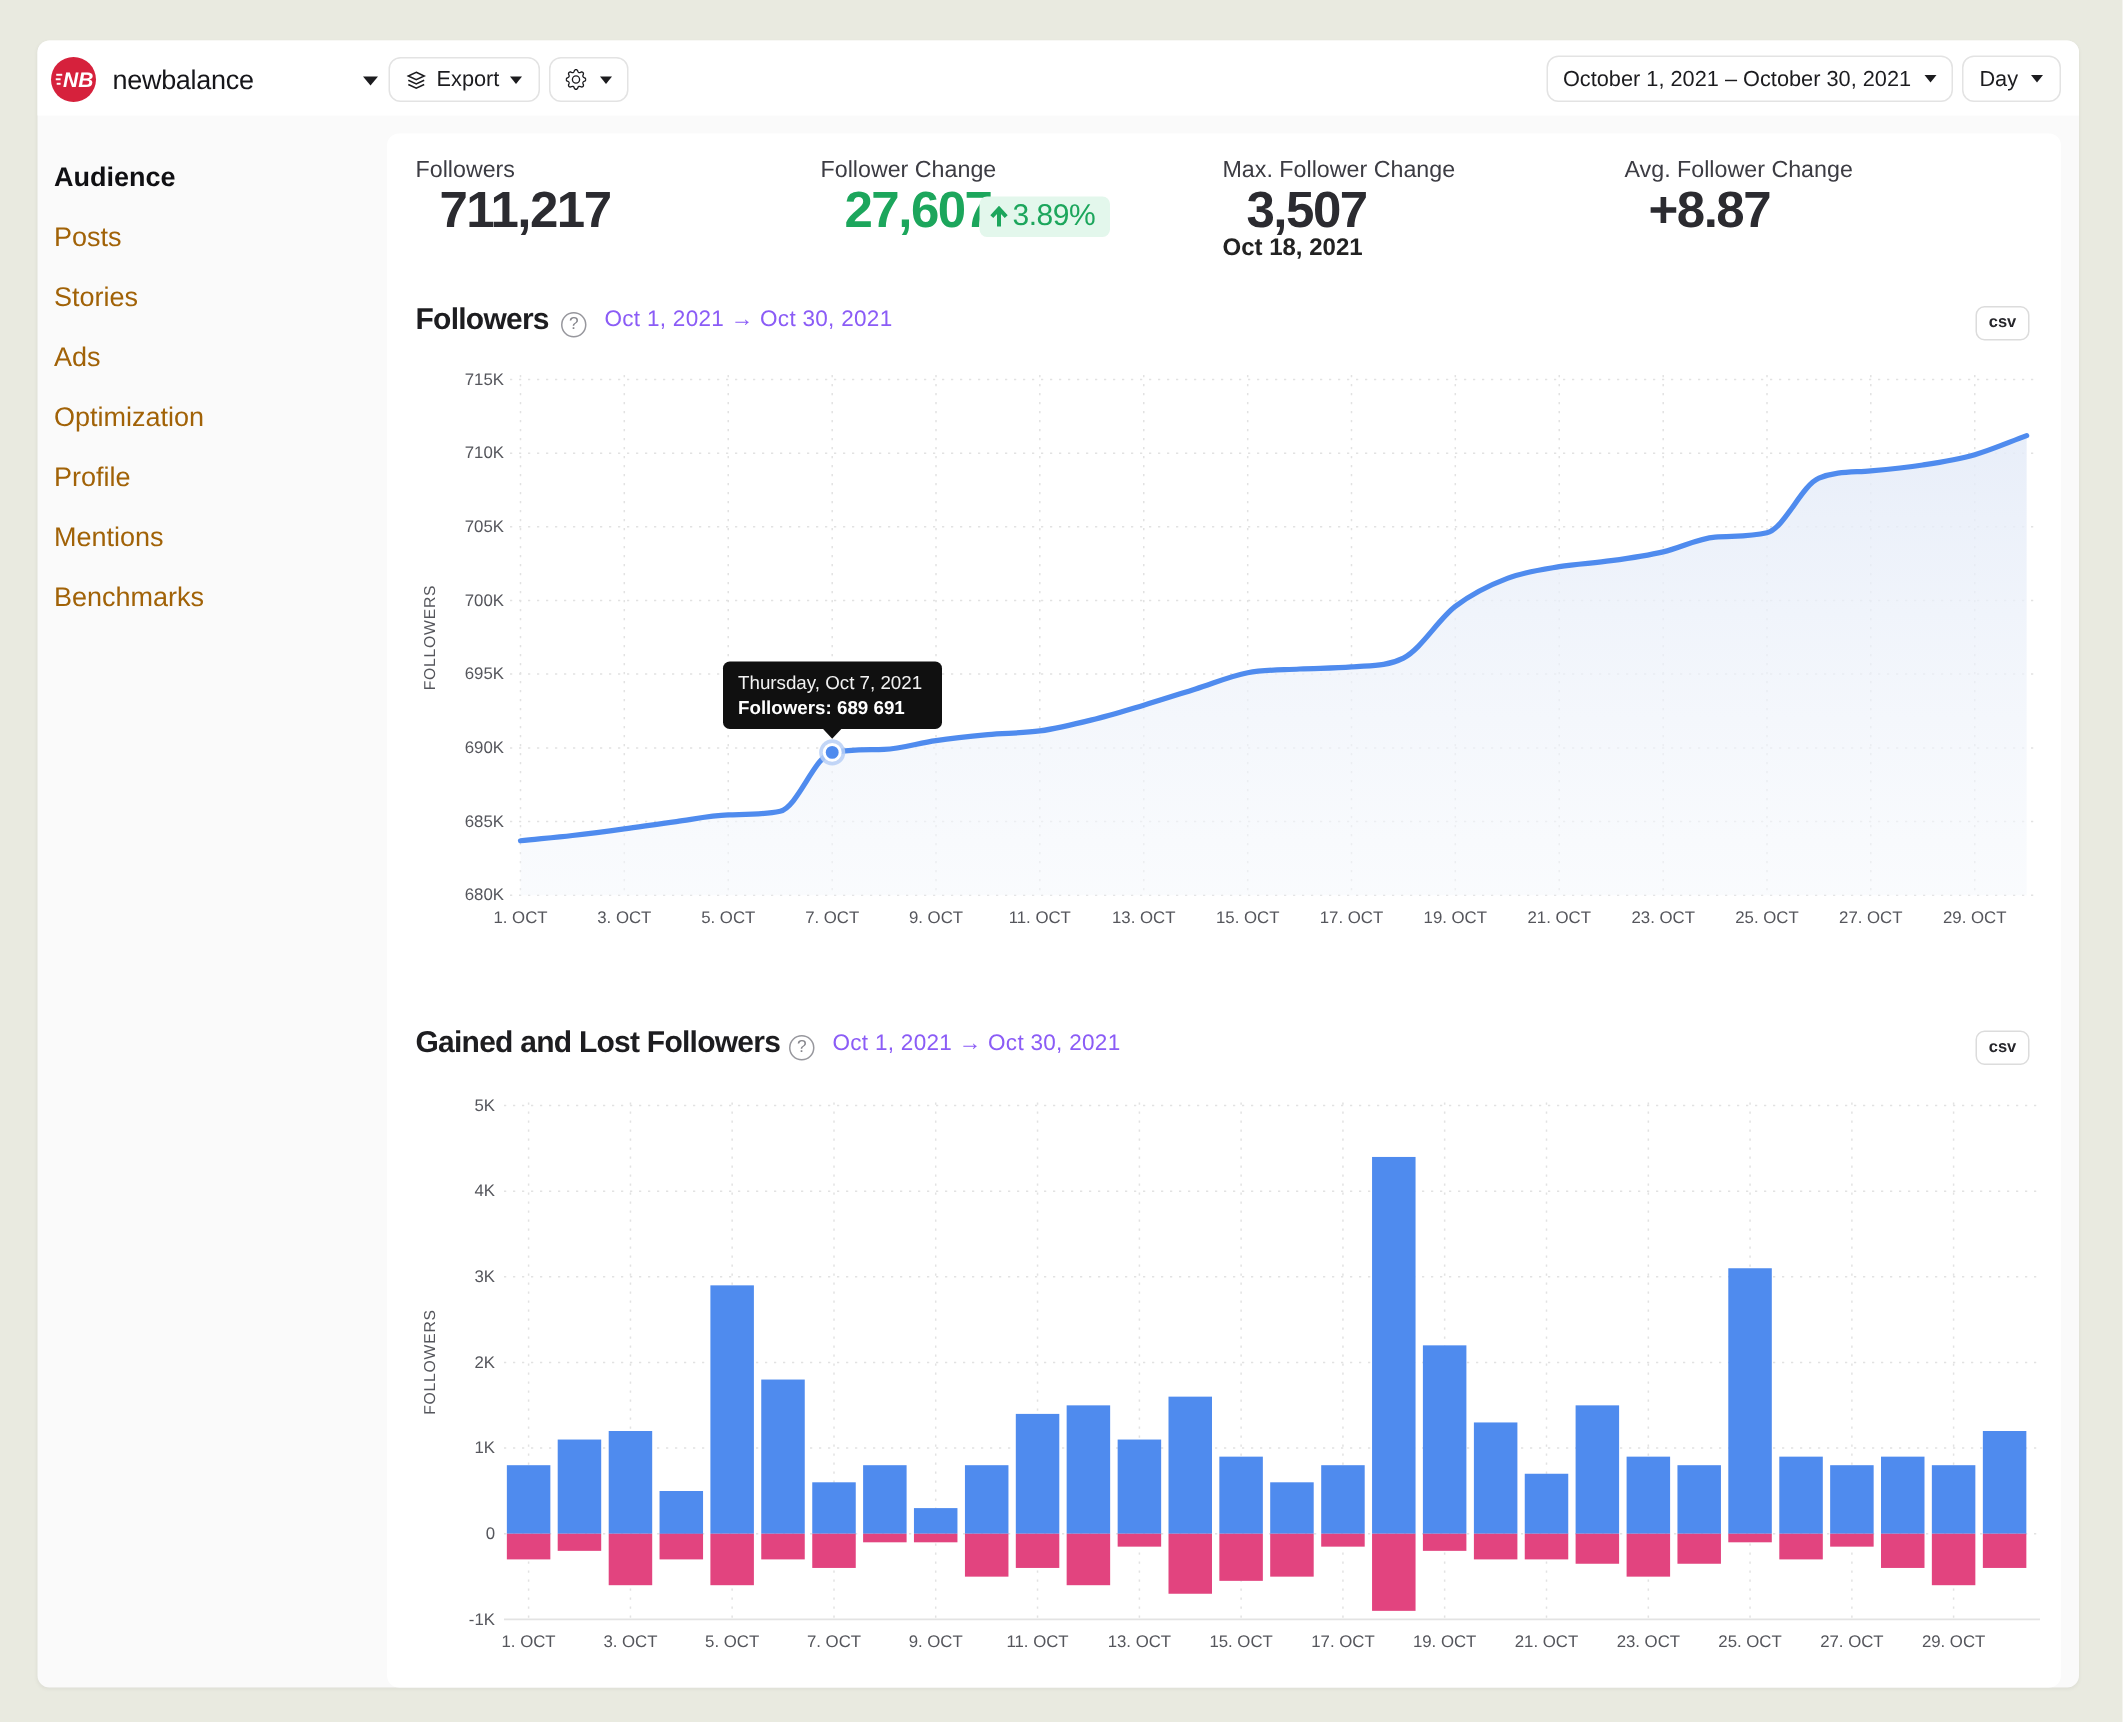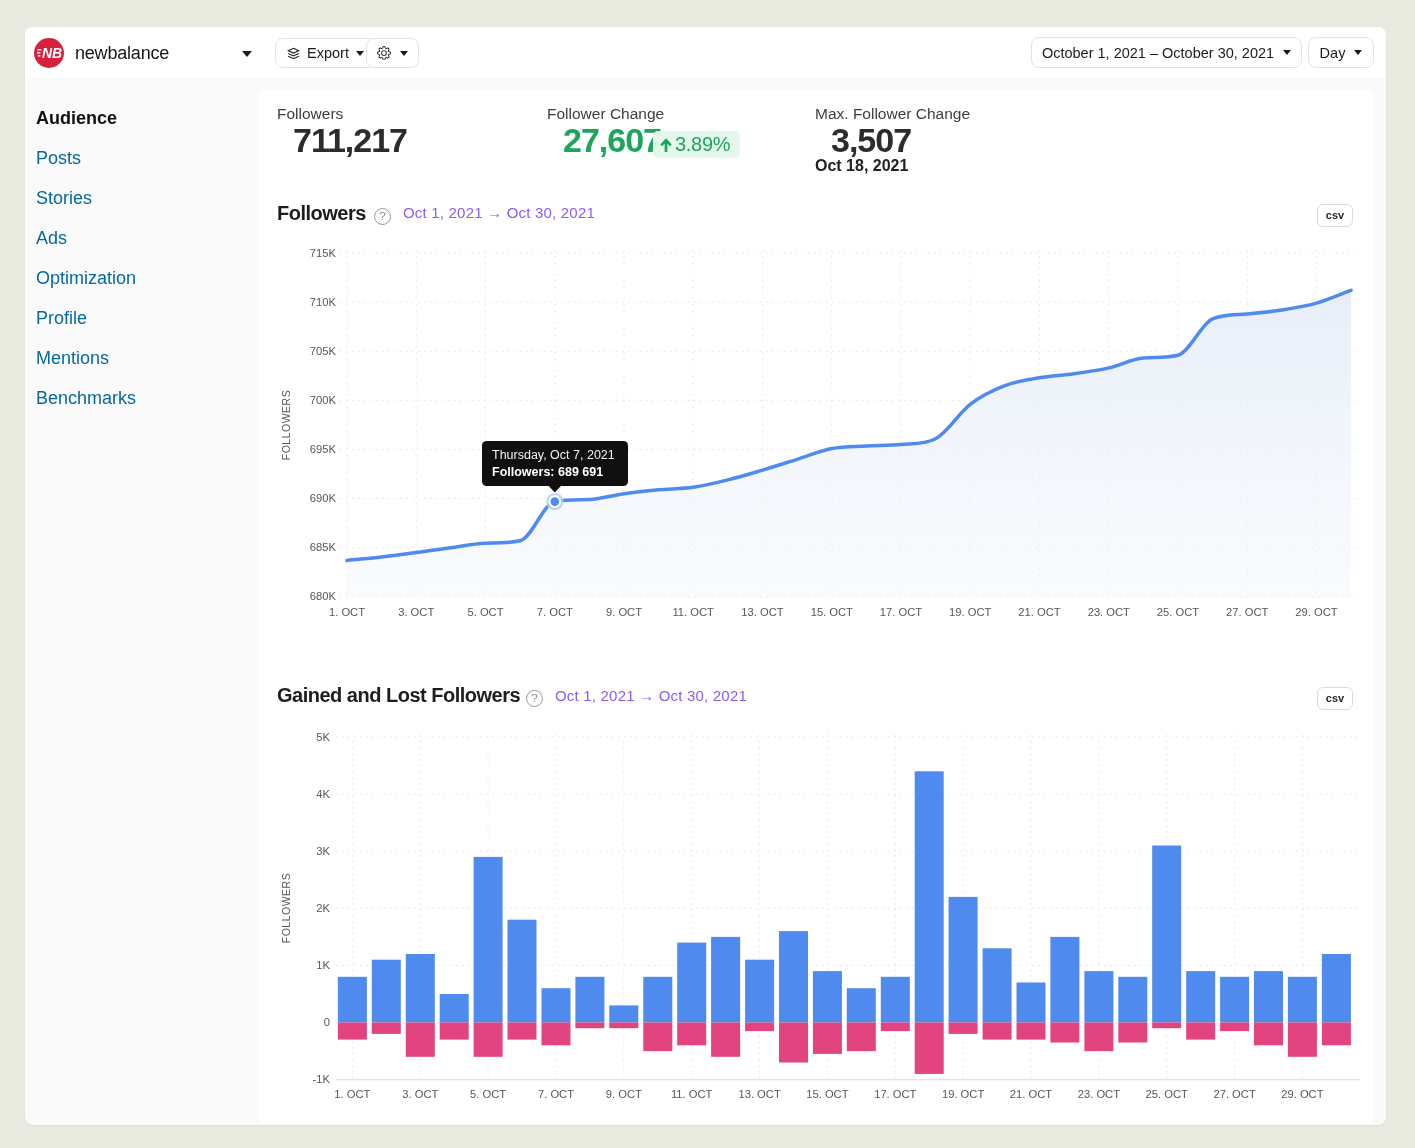--- a/index.html
+++ b/index.html
@@ -4,26 +4,26 @@
 <style>
   html,body{margin:0;padding:0;}
   body{width:1415px;height:1148px;background:#e9eae0;font-family:"Liberation Sans",sans-serif;position:relative;overflow:hidden;}
   .card{position:absolute;left:25px;top:27px;width:1361px;height:1098px;background:#fafafa;border-radius:8px;box-shadow:0 1px 3px rgba(0,0,0,0.06);}
   .header{position:absolute;left:0;top:0;width:100%;height:50px;background:#fff;border-radius:8px 8px 0 0;}
   .logo{position:absolute;left:9px;top:11px;width:30px;height:30px;border-radius:50%;background:#d6213c;color:#fef9c3;display:flex;align-items:center;justify-content:center;}
   .acct{position:absolute;left:50px;top:16px;font-size:18px;font-weight:400;color:#16161a;letter-spacing:-0.2px;}
   .caret{display:inline-block;width:0;height:0;border-left:5px solid transparent;border-right:5px solid transparent;border-top:6px solid #1c1c1f;}
   .caret1{position:absolute;left:217px;top:24px;}
   .btn{position:absolute;box-sizing:border-box;border:1px solid #e3e3e3;border-radius:8px;background:#fff;display:flex;align-items:center;justify-content:center;font-size:14.5px;color:#1c1c1f;}
-  .btn-export{left:250px;top:11px;width:101px;height:30px;gap:7px;}
+  .btn-export{left:234px;top:11px;width:101px;height:30px;gap:7px;}
   .btn-gear{left:341px;top:11px;width:53px;height:30px;gap:9px;}
   .btn-date{left:1006px;top:10px;width:271px;height:31px;gap:9px;}
   .btn-day{left:1283px;top:10px;width:66px;height:31px;gap:9px;}
   .mini-caret{width:0;height:0;border-left:4.5px solid transparent;border-right:4.5px solid transparent;border-top:5.5px solid #1c1c1f;}
-  .side{position:absolute;left:11px;top:0;font-size:18px;color:#0369a1;}
+  .side{position:absolute;left:11px;top:0;font-size:18px;color:#a16207;}
   .side.active{font-weight:700;color:#101013;}
   .content{position:absolute;left:233px;top:62px;width:1116px;height:1036px;background:#fff;border-radius:8px;}
   
   .stat{position:absolute;top:0;}
   .stat .lbl{font-size:15.5px;color:#3c3c43;}
   .stat .val{font-size:34px;font-weight:700;color:#2b2b30;letter-spacing:-1px;margin-top:0px;line-height:34px;margin-left:16px;}
   .stat .val.green{color:#1ca65c;}
   .badge{position:absolute;left:106px;top:26px;white-space:nowrap;height:27px;line-height:26px;background:#e3f7ec;color:#1ca65c;font-size:20px;font-weight:400;border-radius:5px;padding:0 10px 0 6px;letter-spacing:-0.3px;}
   .sub{font-size:16px;font-weight:700;color:#222;margin-top:1px;}
   .sec-title{position:absolute;font-size:20px;font-weight:700;color:#1d1d20;letter-spacing:-0.5px;}
@@ -91,20 +91,24 @@
       <div class="lbl">Follower Change</div>
       <div class="val green">27,607</div>
         <span class="badge"><svg width="14" height="15" viewBox="0 0 14 15" style="vertical-align:-1.5px;margin-right:2px;">
             <path d="M7 14 V2.6 M2.2 7.4 L7 2.2 L11.8 7.4" stroke="#1ca65c" stroke-width="2.7" fill="none"></path>
           </svg>3.89%</span>
     </div>
     <div class="stat" style="left:557px;top:16px;">
       <div class="lbl">Max. Follower Change</div>
       <div class="val">3,507</div>
       <div class="sub" style="margin-top:0;">Oct 18, 2021</div>
+    </div>
+    <div class="stat" style="left:825px;top:16px;">
+      <div class="lbl">Avg. Follower Change</div>
+      <div class="val">+8.87</div>
     </div>
 
     <div class="sec-title" style="left:19px;top:113px;">Followers</div>
     <div class="qmark" style="left:116px;top:119px;">?</div>
     <div class="sec-date" style="left:145px;top:115px;">Oct 1, 2021 → Oct 30, 2021</div>
     <div class="csv" style="left:1059px;top:115px;">csv</div>
     <svg style="position:absolute;left:0;top:0;" width="1116" height="1036" viewBox="258 89 1116 1036" font-family="Liberation Sans,sans-serif">
     <defs>
           <linearGradient id="ag" x1="0" y1="0" x2="0" y2="1">
             <stop offset="0" stop-color="#e4ebf8" stop-opacity="0.85"></stop>

